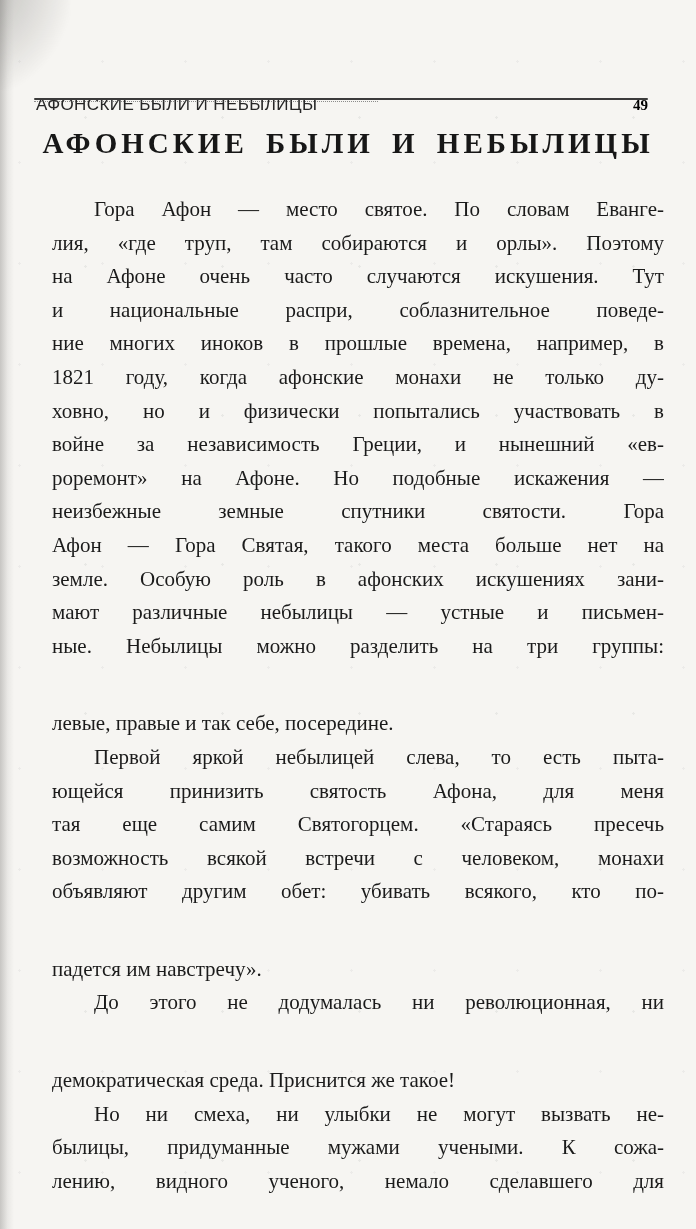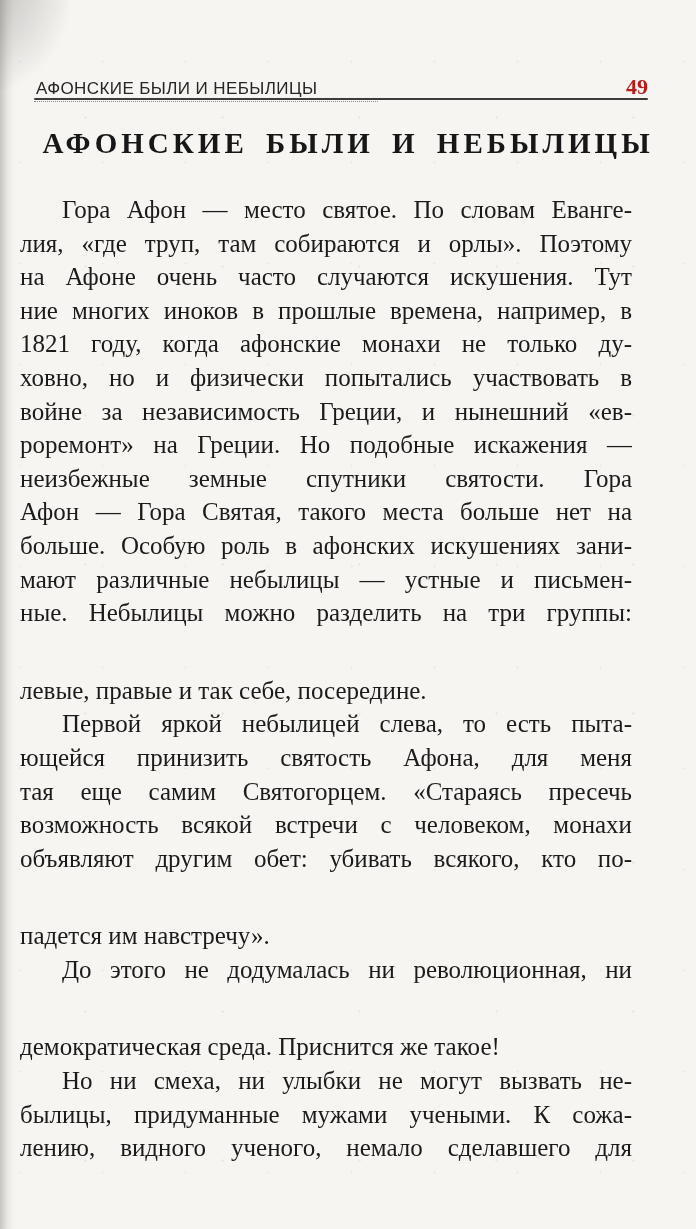--- a/index.html
+++ b/index.html
@@ -34,40 +34,40 @@
   }
   .running-head{
     position:absolute;left:36px;top:74px;width:612px;
     display:flex;justify-content:space-between;align-items:baseline;
   }
   .running-head .rh-label{
     font-family:"Liberation Sans","DejaVu Sans",sans-serif;
     font-size:17px;font-weight:500;letter-spacing:0.4px;color:#262626;
   }
   .running-head .rh-page{
-    font-size:22px;font-weight:600;color:#b91c1c;
+    font-size:15px;font-weight:600;color:#000000;margin-top:23px;
   }
   .head-rule{
     position:absolute;left:34px;top:98px;width:614px;height:2px;
     background:#3b3b3b;border-radius:1px;
   }
   .head-rule::after{
     content:"";position:absolute;left:0;top:3px;width:56%;
     border-bottom:1px dotted rgba(70,70,70,0.6);
   }
   .chapter-title{
     position:absolute;left:0;top:127px;width:696px;
     text-align:center;
     font-size:29px;font-weight:bold;
     letter-spacing:4px;word-spacing:7px;
     color:#171717;
   }
   .body-text{
-    position:absolute;left:20px;top:193px;width:612px;
-    font-size:25px;
+    position:absolute;left:52px;top:193px;width:612px;
+    font-size:21px;
   }
   .line{
     height:33.6px;line-height:33.6px;
     text-align:justify;text-align-last:justify;
     white-space:normal;overflow:hidden;
   }
   .line.first{text-indent:42px;}
   .line.last{text-align-last:left;margin-top:44px;}
 </style>
 </head>
@@ -83,28 +83,29 @@
   </div>
 
   <div class="head-rule"></div>
 
   <div class="chapter-title">АФОНСКИЕ БЫЛИ И НЕБЫЛИЦЫ</div>
 
   <div class="body-text">
       <div class="line first">Гора Афон — место святое. По словам Еванге-</div>
       <div class="line">лия, «где труп, там собираются и орлы». Поэтому</div>
       <div class="line">на Афоне очень часто случаются искушения. Тут</div>
+      <div class="line">и национальные распри, соблазнительное поведе-</div>
       <div class="line">ние многих иноков в прошлые времена, например, в</div>
       <div class="line">1821 году, когда афонские монахи не только ду-</div>
       <div class="line">ховно, но и физически попытались участвовать в</div>
       <div class="line">войне за независимость Греции, и нынешний «ев-</div>
-      <div class="line">роремонт» на Греции. Но подобные искажения —</div>
+      <div class="line">роремонт» на Афоне. Но подобные искажения —</div>
       <div class="line">неизбежные земные спутники святости. Гора</div>
       <div class="line">Афон — Гора Святая, такого места больше нет на</div>
-      <div class="line">больше. Особую роль в афонских искушениях зани-</div>
+      <div class="line">земле. Особую роль в афонских искушениях зани-</div>
       <div class="line">мают различные небылицы — устные и письмен-</div>
       <div class="line">ные. Небылицы можно разделить на три группы:</div>
       <div class="line last">левые, правые и так себе, посередине.</div>
       <div class="line first">Первой яркой небылицей слева, то есть пыта-</div>
       <div class="line">ющейся принизить святость Афона, для меня</div>
       <div class="line">тая еще самим Святогорцем. «Стараясь пресечь</div>
       <div class="line">возможность всякой встречи с человеком, монахи</div>
       <div class="line">объявляют другим обет: убивать всякого, кто по-</div>
       <div class="line last">падется им навстречу».</div>
       <div class="line first">До этого не додумалась ни революционная, ни</div>

